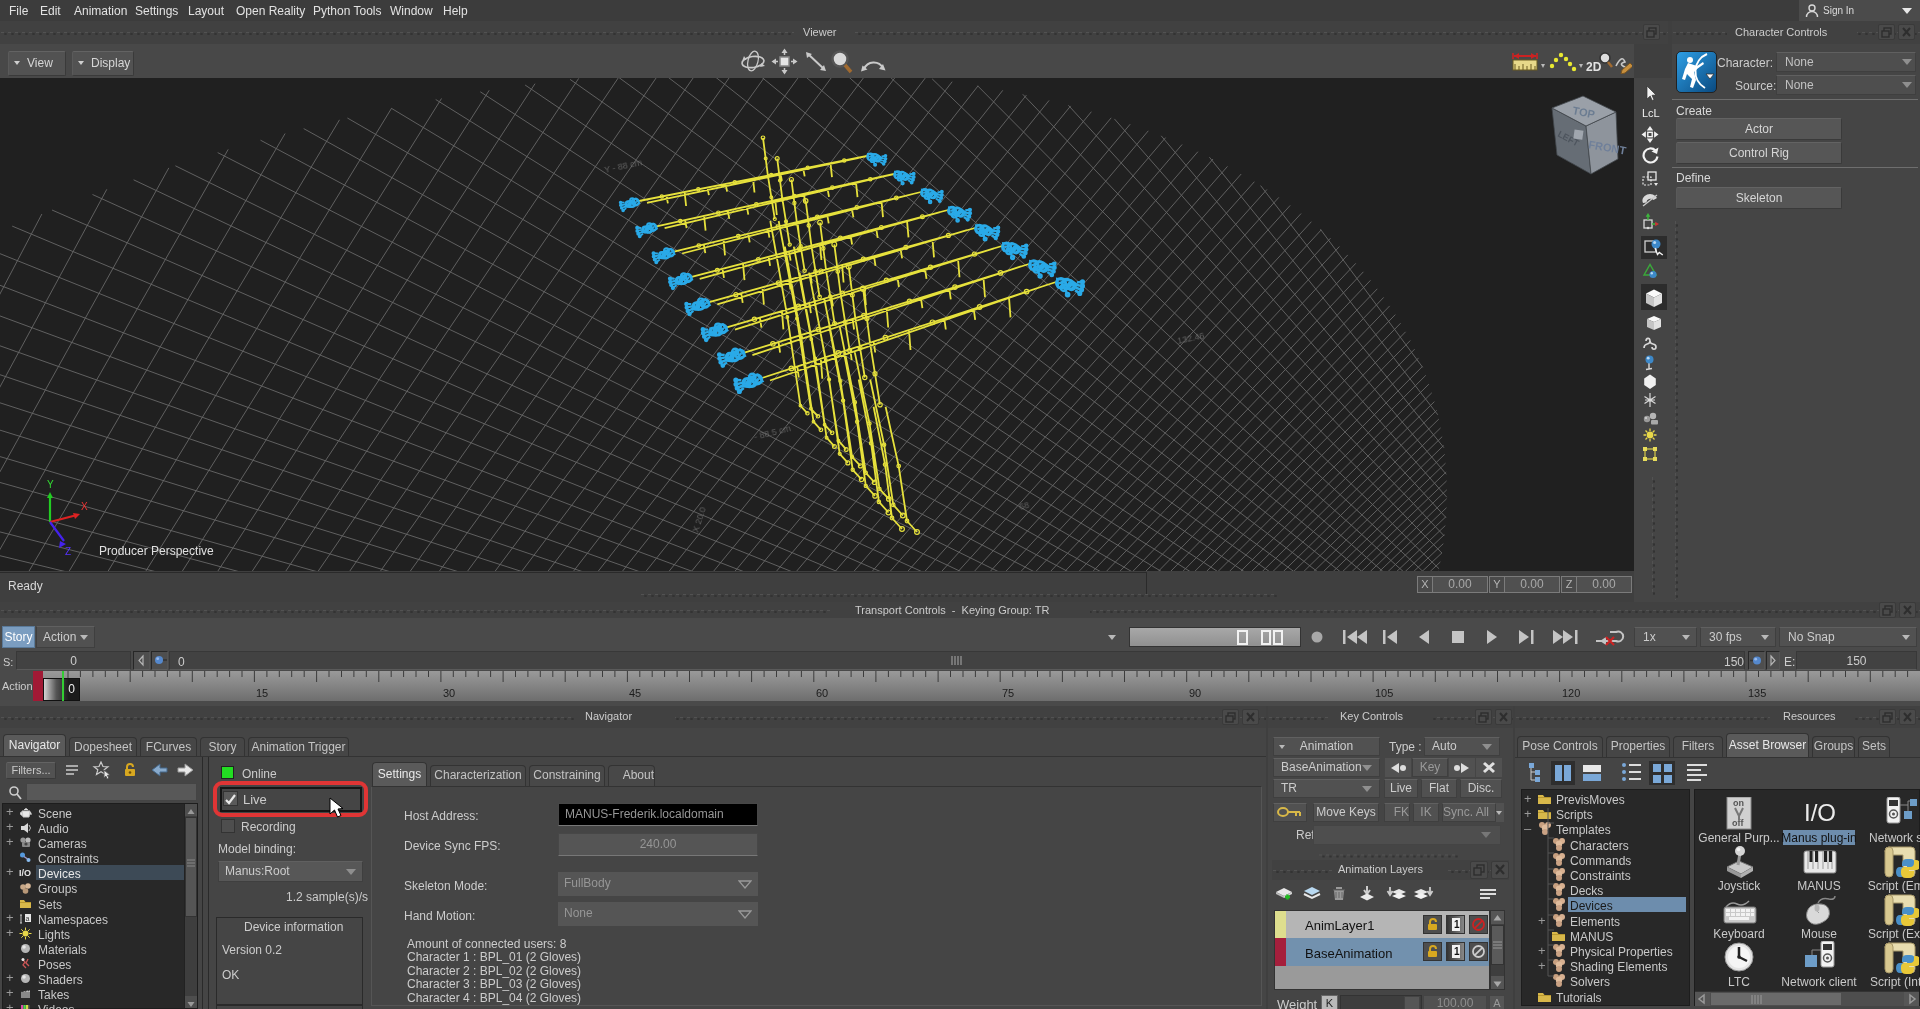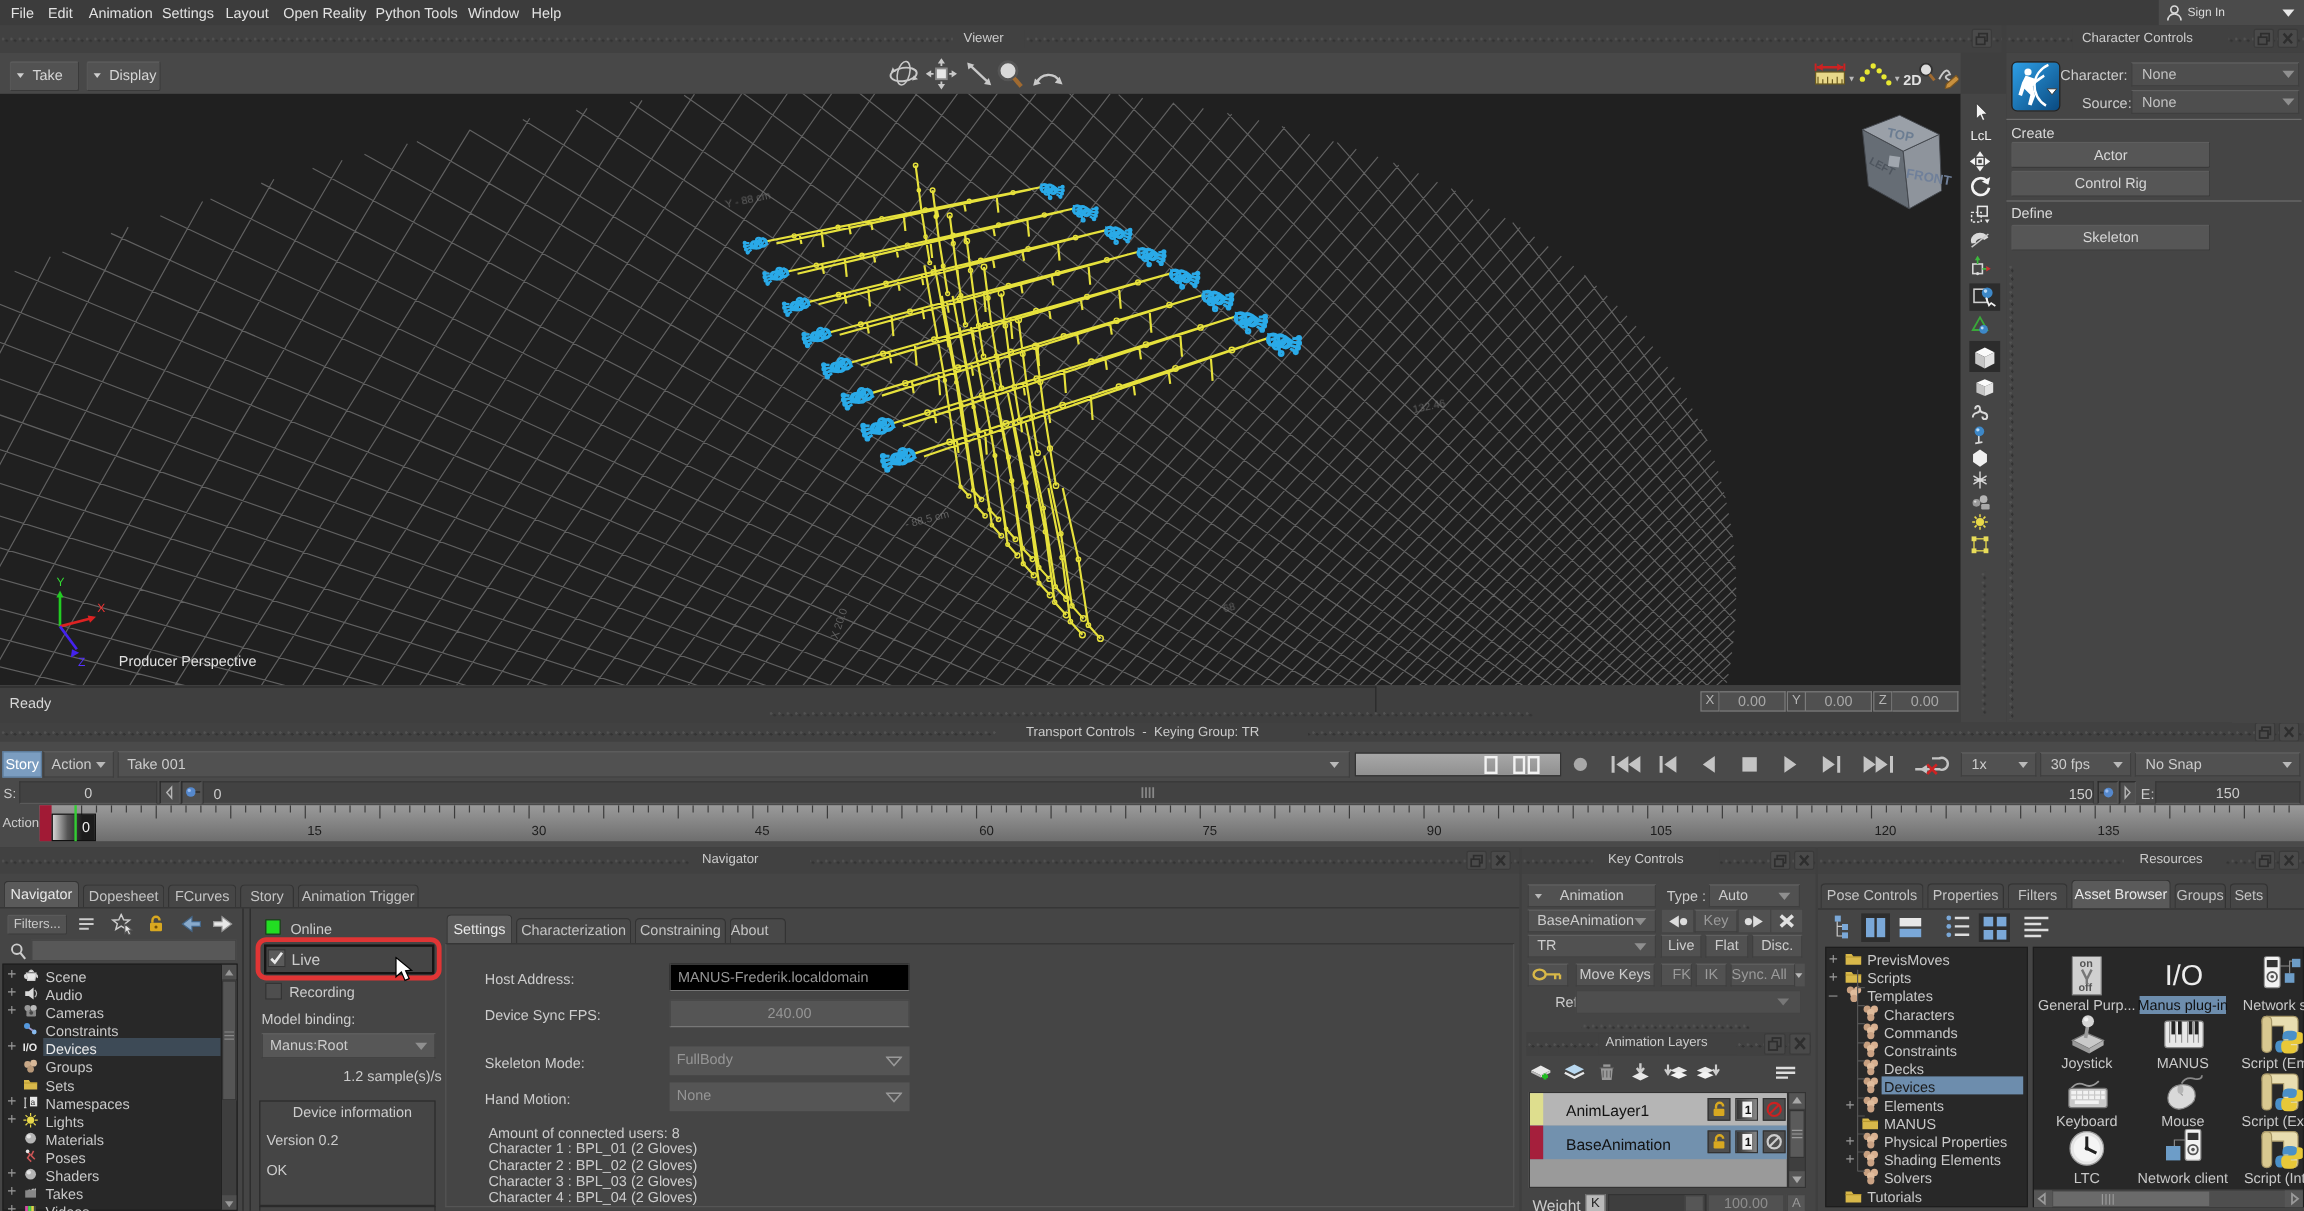--- a/index.html
+++ b/index.html
@@ -45,21 +45,21 @@
   </div>
 <div class="abs dots" style="left:0;top:21px;width:1668px;height:23px;background-color:#414141">
     <div class="abs" style="left:794px;top:4px;width:60px;height:15px;background:#414141"></div>
     <div class="abs txt" style="left:803px;top:6px;font-size:11px">Viewer</div>
     <div class="hbtn" style="left:1643px;top:3px"><svg width="15" height="14">
         <rect x="5" y="3" width="7" height="6" fill="none" stroke="#2e2e2e" stroke-width="1.4"></rect>
         <rect x="3" y="6" width="7" height="6" fill="#4a4a4a" stroke="#2e2e2e" stroke-width="1.4"></rect>
       </svg></div>
   </div>
 <div class="abs" style="left:0;top:44px;width:1634px;height:34px;background:#484848">
-    <div class="btn abs" style="left:8px;top:7px;width:58px;height:25px;line-height:23px;text-align:left;padding-left:18px">Take</div>
+    <div class="btn abs" style="left:8px;top:7px;width:58px;height:25px;line-height:23px;text-align:left;padding-left:18px">View</div>
     <div class="tri abs" style="left:14px;top:17px;border-top-color:#cfcfcf;border-left-width:3.5px;border-right-width:3.5px;border-top-width:4.5px"></div>
     <div class="btn abs" style="left:72px;top:7px;width:62px;height:25px;line-height:23px;text-align:left;padding-left:18px">Display</div>
     <div class="tri abs" style="left:78px;top:17px;border-top-color:#cfcfcf;border-left-width:3.5px;border-right-width:3.5px;border-top-width:4.5px"></div>
     <svg class="abs" style="left:740px;top:4px" width="150" height="28" fill="none" stroke="#c9c9c9">
       <g stroke-width="1.6">
         <ellipse cx="13" cy="14" rx="11" ry="5.5" transform="rotate(-8 13 14)"></ellipse>
         <ellipse cx="13" cy="13" rx="5" ry="10" transform="rotate(14 13 13)" stroke-width="1.3"></ellipse>
         <path d="M4 8 l-1.5 4 4 0z" fill="#c9c9c9" stroke="none"></path>
         <path d="M20 19 l5 -1 -3.5 -3z" fill="#c9c9c9" stroke="none"></path>
       </g>
@@ -584,21 +584,20 @@
         <rect x="3" y="6" width="7" height="6" fill="#4a4a4a" stroke="#2e2e2e" stroke-width="1.4"></rect>
       </svg></div>
     <div class="hbtn" style="left:1899px;top:0px"><svg width="15" height="14">
         <path d="M4 3 L11 11 M11 3 L4 11" stroke="#2e2e2e" stroke-width="2"></path>
       </svg></div>
   </div>
 <div class="abs" style="left:0;top:618px;width:1920px;height:88px;background:#4a4a4a">
     <div class="abs" style="left:2px;top:8px;width:33px;height:22px;background:#7b9dc0;border:1px solid #5a7a9a;color:#fff;font-size:12px;text-align:center;line-height:20px">Story</div>
     <div class="abs dd" style="left:36px;top:8px;width:59px;height:22px;line-height:20px;padding-left:6px">Action</div>
     <div class="tri abs" style="left:80px;top:17px"></div>
-    <div class="abs dd" style="left:98px;top:8px;width:1027px;height:22px;line-height:20px;padding-left:7px">Take 001</div>
     <div class="tri abs" style="left:1108px;top:17px"></div>
     <div class="abs" style="left:1129px;top:9px;width:172px;height:20px;background:linear-gradient(#a8a8a8,#909090);border:1px solid #333">
       <svg class="abs" style="left:106px;top:2px" width="60" height="16">
         <rect x="2" y="1" width="9" height="13" fill="none" stroke="#f2f2f2" stroke-width="2"></rect>
         <rect x="26" y="1" width="8" height="13" fill="none" stroke="#f2f2f2" stroke-width="2"></rect>
         <rect x="38" y="1" width="8" height="13" fill="none" stroke="#f2f2f2" stroke-width="2"></rect>
       </svg>
     </div>
     <svg class="abs" style="left:1305px;top:9px" width="290" height="20" fill="#c4c4c4">
       <circle cx="12" cy="10" r="5.5" fill="#a8a8a8"></circle>
@@ -1008,21 +1007,21 @@
     <div class="trio" style="left:346px;top:141px"></div>
     <div class="abs txt" style="left:286px;top:163px">1.2 sample(s)/s</div>
     <div class="abs" style="left:216px;top:189px;width:147px;height:88px;border:1px solid #2a2a2a"></div>
     <div class="abs txt" style="left:244px;top:193px">Device information</div>
     <div class="abs txt" style="left:222px;top:216px">Version 0.2</div>
     <div class="abs txt" style="left:222px;top:241px">OK</div>
     <div class="abs" style="left:216px;top:277px;width:147px;height:4px;border:1px solid #2a2a2a;border-bottom:none"></div>
     <div class="abs" style="left:372px;top:34px;width:55px;height:24px;background:#5a5a5a;border:1px solid #333;border-bottom:none;border-radius:4px 4px 0 0;color:#e8e8e8;font-size:12px;text-align:center;line-height:22px">Settings</div>
     <div class="abs" style="left:430px;top:37px;width:96px;height:21px;background:#484848;border:1px solid #333;border-bottom:none;border-radius:4px 4px 0 0;color:#c4c4c4;font-size:12px;text-align:center;line-height:19px">Characterization</div>
     <div class="abs" style="left:529px;top:37px;width:76px;height:21px;background:#484848;border:1px solid #333;border-bottom:none;border-radius:4px 4px 0 0;color:#c4c4c4;font-size:12px;text-align:center;line-height:19px">Constraining</div>
-    <div class="abs" style="left:608px;top:37px;width:47px;height:21px;background:#484848;border:1px solid #333;border-bottom:none;border-radius:4px 4px 0 0;color:#c4c4c4;font-size:12px;text-align:left;line-height:19px">About</div>
+    <div class="abs" style="left:608px;top:37px;width:47px;height:21px;background:#484848;border:1px solid #333;border-bottom:none;border-radius:4px 4px 0 0;color:#c4c4c4;font-size:12px;text-align:right;line-height:19px">About</div>
     <div class="abs" style="left:371px;top:58px;width:891px;height:220px;border:1px solid #555;border-top-color:#333;background:#454545"></div>
     <div class="abs txt" style="left:404px;top:82px">Host Address:</div>
     <div class="abs txt" style="left:404px;top:112px">Device Sync FPS:</div>
     <div class="abs txt" style="left:404px;top:152px">Skeleton Mode:</div>
     <div class="abs txt" style="left:404px;top:182px">Hand Motion:</div>
     <div class="abs" style="left:558px;top:75px;width:200px;height:23px;background:#000000;border:1px solid #474747;border-bottom-color:#777;color:#969696;font-size:12px;line-height:21px;padding-left:6px">MANUS-Frederik.localdomain</div>
     <div class="abs" style="left:558px;top:105px;width:200px;height:23px;background:#555;border:1px solid #474747;border-bottom-color:#777;color:#969696;font-size:12px;line-height:21px;text-align:center">240.00</div>
     <div class="abs" style="left:558px;top:144px;width:200px;height:24px;background:#555;color:#969696;font-size:12px;line-height:22px;padding-left:6px">FullBody</div>
     <svg class="abs" style="left:738px;top:152px" width="14" height="10">
       <path d="M1 1 h12 l-6 7z" fill="none" stroke="#999" stroke-width="1.3"></path>

